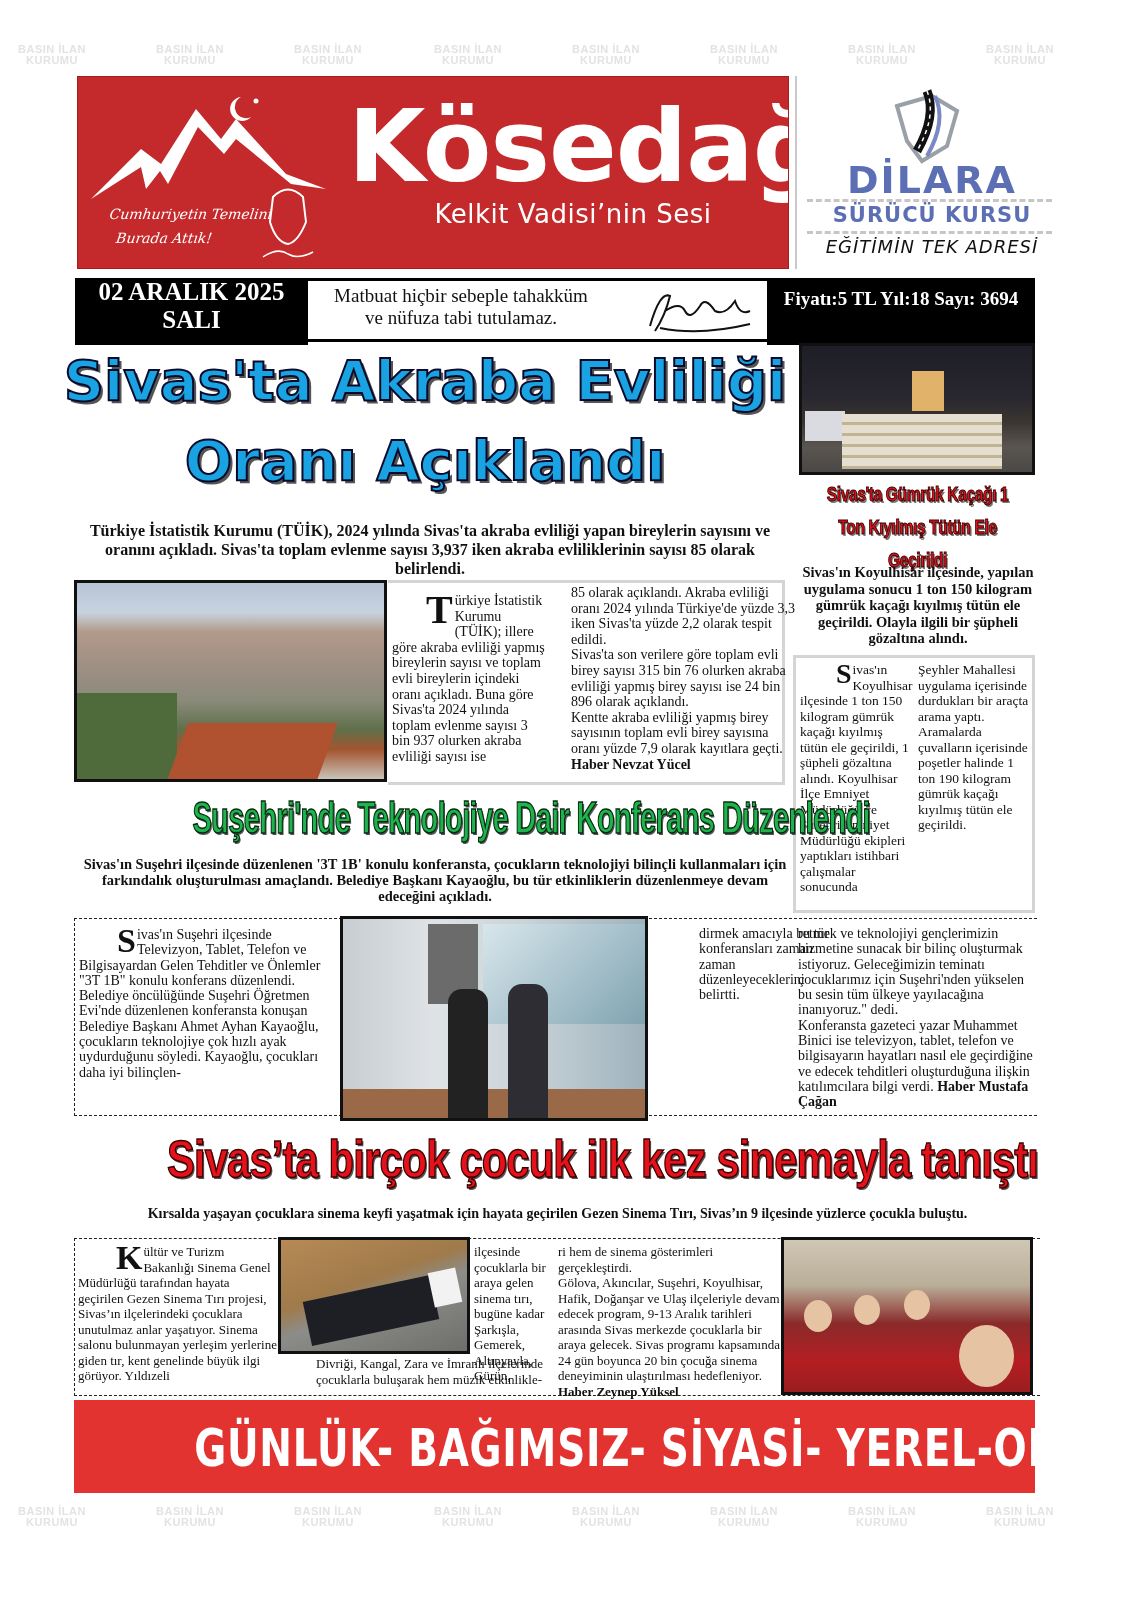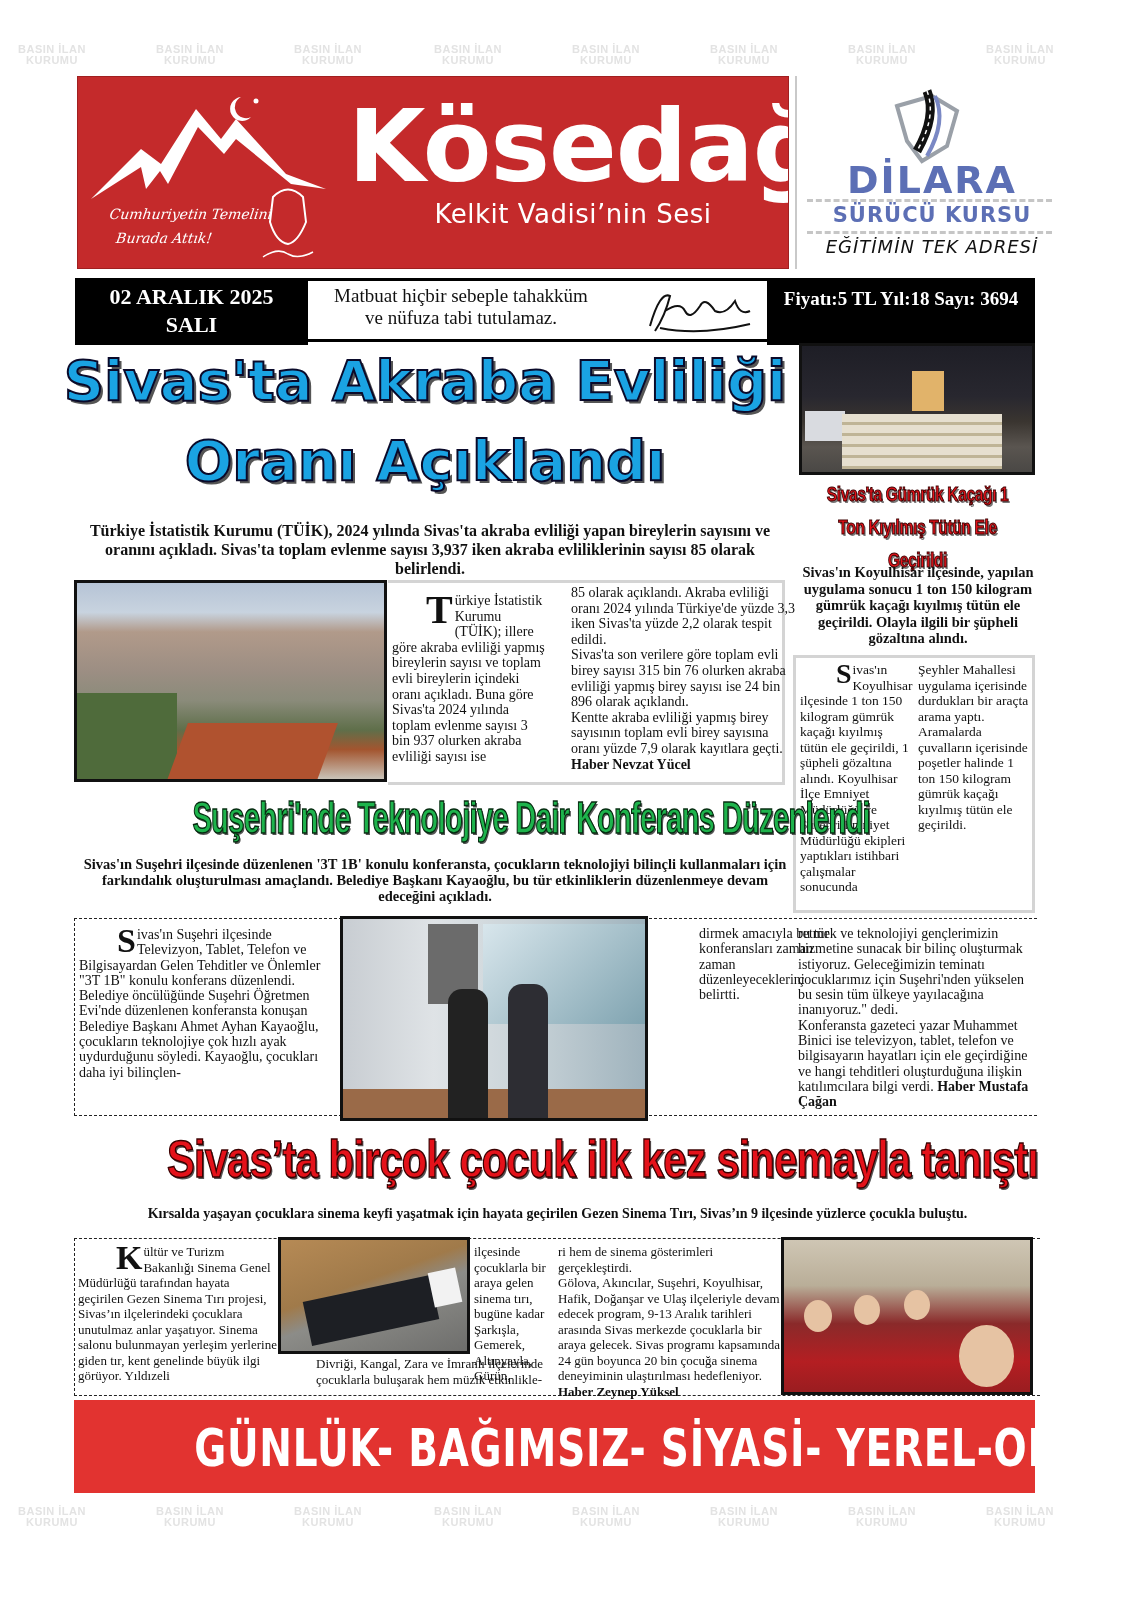--- a/index.html
+++ b/index.html
@@ -21,21 +21,21 @@
   .ad-box { left: 795px; top: 76px; width: 270px; height: 193px; border-left: 2px solid #c9c9c9; }
   .ad-logo { left: 90px; top: 10px; width: 80px; height: 80px; }
   .ad-title { left: 0; top: 82px; width: 270px; text-align: center; color: #5c6fb5; font-family: "DejaVu Sans", sans-serif; font-weight: bold; font-size: 38px; letter-spacing: 2px; }
   .ad-sub { left: 0; top: 127px; width: 270px; text-align: center; color: #5c6fb5; font-family: "DejaVu Sans", sans-serif; font-weight: bold; font-size: 21px; letter-spacing: 1px; }
   .ad-dash { left: 10px; top: 123px; width: 245px; border-top: 3px dashed #c6c6c6; }
   .ad-dash2 { left: 10px; top: 155px; width: 245px; border-top: 3px dashed #c6c6c6; }
   .ad-tag { left: 0; top: 160px; width: 270px; text-align: center; color: #111; font-family: "DejaVu Sans", sans-serif; font-style: italic; font-size: 18px; letter-spacing: 1px; }
 
   
   .datebar { left: 75px; top: 278px; width: 960px; height: 64px; border-top: 3px solid #000; border-bottom: 3px solid #000; }
-  .date-box { left: 0; top: -3px; width: 233px; height: 67px; background: #000; color: #fff; font-weight: bold; font-size: 22px; text-align: center; line-height: 28px; padding-top: 5px; }
+  .date-box { left: 0; top: -3px; width: 233px; height: 67px; background: #000; color: #fff; font-weight: bold; font-size: 25px; text-align: center; line-height: 28px; }
   .quote { left: 236px; top: 4px; width: 300px; text-align: center; font-size: 19px; line-height: 22px; }
   .sig { left: 565px; top: 5px; width: 120px; height: 50px; }
   .price-box { left: 692px; top: -3px; width: 268px; height: 67px; background: #000; color: #fff; font-weight: bold; font-size: 19px; padding: 10px 0 12px 0; text-align: center; }
 
   
   .hl-blue { color: #1aa3e3; font-family: "DejaVu Sans", sans-serif; font-weight: bold; text-align: center; -webkit-text-stroke: 2px #0a0a2a; text-shadow: 3px 3px 0 #555; }
   .hl1 { left: 60px; top: 345px; width: 730px; font-size: 56px; line-height: 72px; }
   .hl2 { left: 60px; top: 425px; width: 730px; font-size: 56px; line-height: 72px; }
 
   .lead { font-weight: bold; font-size: 16px; line-height: 19px; text-align: center; }
@@ -242,42 +242,42 @@
     <div class="bags"></div>
 </div>
 <div class="abs hl-side">Sivas'ta Gümrük Kaçağı 1 Ton Kıyılmış Tütün Ele Geçirildi</div>
 <div class="abs lead-side">Sivas'ın Koyulhisar ilçesinde, yapılan uygulama sonucu 1 ton 150 kilogram gümrük kaçağı kıyılmış tütün ele geçirildi. Olayla ilgili bir şüpheli gözaltına alındı.</div>
 <div class="abs side-box"></div>
 <div class="abs body col-c">
   <span class="drop-s">S</span><span>ivas'ın Koyulhisar ilçesinde 1 ton 150 kilogram gümrük kaçağı kıyılmış tütün ele geçirildi, 1 şüpheli gözaltına alındı. Koyulhisar İlçe Emniyet Müdürlüğü ve Suşehri Emniyet Müdürlüğü ekipleri yaptıkları istihbari çalışmalar sonucunda</span>
 </div>
 <div class="abs body col-d">
   <div>Şeyhler Mahallesi uygulama içerisinde durdukları bir araçta arama yaptı.</div>
-  <div>Aramalarda çuvalların içerisinde poşetler halinde 1 ton 150 kilogram gümrük kaçağı kıyılmış tütün ele geçirildi.</div>
+  <div>Aramalarda çuvalların içerisinde poşetler halinde 1 ton 190 kilogram gümrük kaçağı kıyılmış tütün ele geçirildi.</div>
 </div>
 
 <div class="abs hl-green">Suşehri'nde Teknolojiye Dair Konferans Düzenlendi</div>
 <div class="abs lead lead2">Sivas'ın Suşehri ilçesinde düzenlenen '3T 1B' konulu konferansta, çocukların teknolojiyi bilinçli kullanmaları için farkındalık oluşturulması amaçlandı. Belediye Başkanı Kayaoğlu, bu tür etkinliklerin düzenlenmeye devam edeceğini açıkladı.</div>
 <div class="abs box2"></div>
 <div class="abs body col-e">
   <span class="drop-e">S</span><span>ivas'ın Suşehri ilçesinde Televizyon, Tablet, Telefon ve Bilgisayardan Gelen Tehditler ve Önlemler "3T 1B" konulu konferans düzenlendi. Belediye öncülüğünde Suşehri Öğretmen Evi'nde düzenlenen konferansta konuşan Belediye Başkanı Ahmet Ayhan Kayaoğlu, çocukların teknolojiye çok hızlı ayak uydurduğunu söyledi. Kayaoğlu, çocukları daha iyi bilinçlen-</span>
 </div>
 <div class="abs photo photo3">
   <div class="screen"></div>
     <div class="atat"></div>
     <div class="floor"></div>
     <div class="p1"></div>
     <div class="p2"></div>
 </div>
 <div class="abs body col-f">
   <div>dirmek amacıyla bu tür konferansları zaman zaman düzenleyeceklerini belirtti.</div>
 </div>
 <div class="abs body col-g">
   <div>retmek ve teknolojiyi gençlerimizin hizmetine sunacak bir bilinç oluşturmak istiyoruz. Geleceğimizin teminatı çocuklarımız için Suşehri'nden yükselen bu sesin tüm ülkeye yayılacağına inanıyoruz." dedi.</div>
-  <div><span>Konferansta gazeteci yazar Muhammet Binici ise televizyon, tablet, telefon ve bilgisayarın hayatları için ele geçirdiğine ve hangi tehditleri oluşturduğuna ilişkin katılımcılara bilgi verdi.</span> <b>Haber Mustafa Çağan</b></div>
+  <div><span>Konferansta gazeteci yazar Muhammet Binici ise televizyon, tablet, telefon ve bilgisayarın hayatları nasıl ele geçirdiğine ve edecek tehditleri oluşturduğuna ilişkin katılımcılara bilgi verdi.</span> <b>Haber Mustafa Çağan</b></div>
 </div>
 
 <div class="abs hl-red">Sivas’ta birçok çocuk ilk kez sinemayla tanıştı</div>
 <div class="abs lead lead3">Kırsalda yaşayan çocuklara sinema keyfi yaşatmak için hayata geçirilen Gezen Sinema Tırı, Sivas’ın 9 ilçesinde yüzlerce çocukla buluştu.</div>
 <div class="abs box3"></div>
 <div class="abs body col-h">
   <span class="drop-h">K</span><span>ültür ve Turizm Bakanlığı Sinema Genel Müdürlüğü tarafından hayata geçirilen Gezen Sinema Tırı projesi, Sivas’ın ilçelerindeki çocuklara unutulmaz anlar yaşatıyor. Sinema salonu bulunmayan yerleşim yerlerine giden tır, kent genelinde büyük ilgi görüyor. Yıldızeli</span>
 </div>
 <div class="abs photo photo4">
   <div class="truck"></div>

